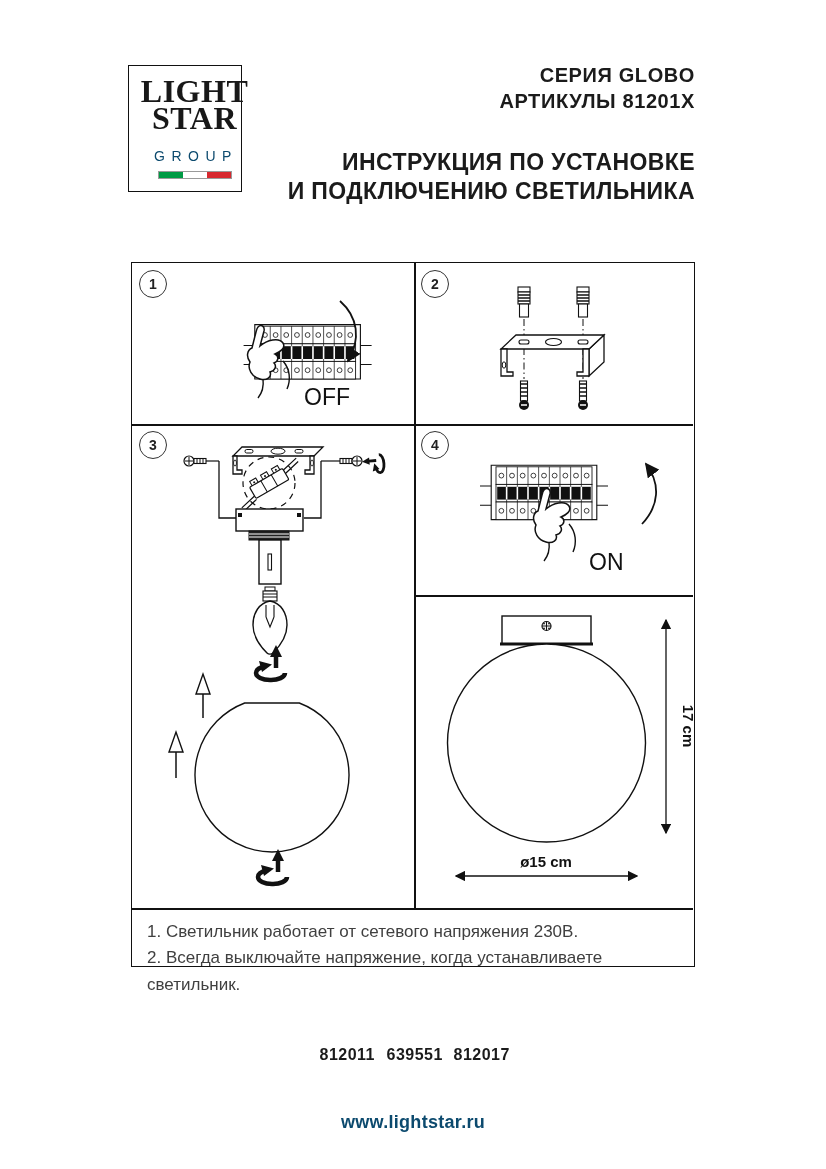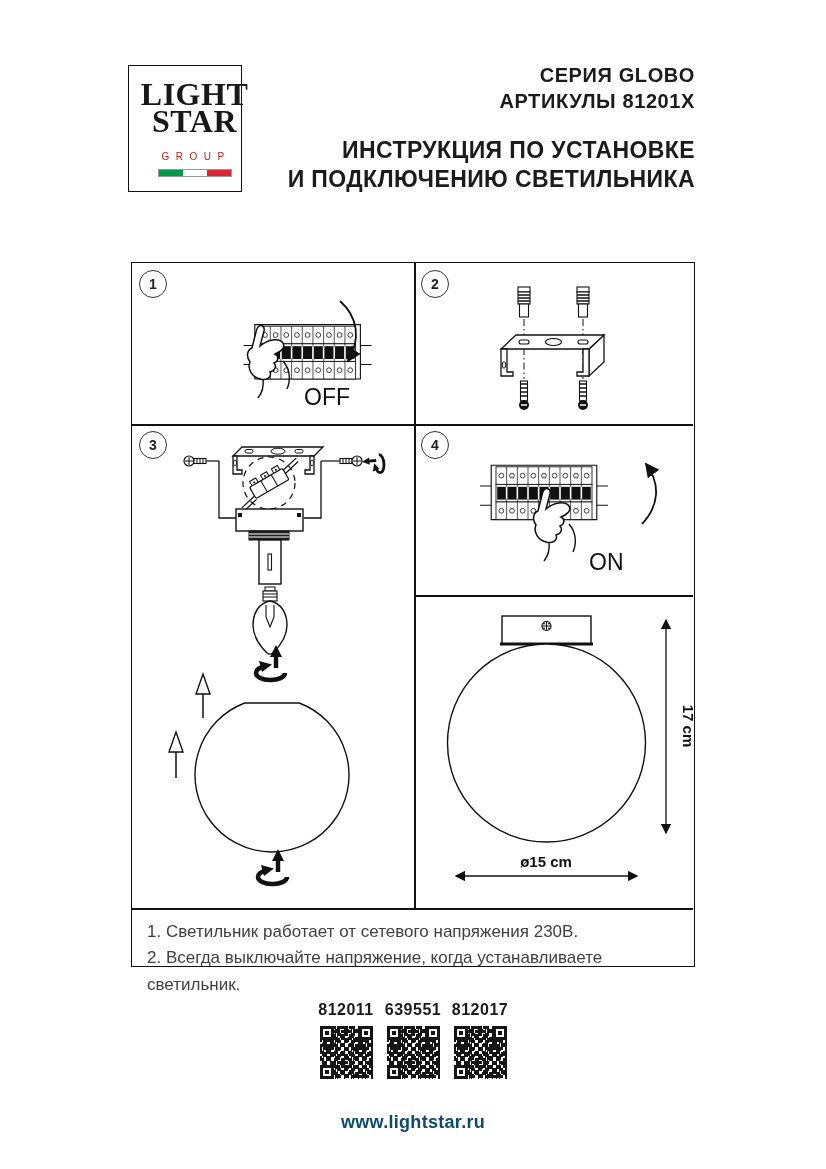--- a/index.html
+++ b/index.html
@@ -2,40 +2,40 @@
 <html><head>
 <meta charset="utf-8">
 <style>
   html,body{margin:0;padding:0;background:#e8e8e8;}
   .page{position:relative;width:826px;height:1169px;background:#ffffff;margin:0 auto;
         font-family:"Liberation Sans",sans-serif;color:#161616;overflow:hidden;}
   
   .logo{position:absolute;left:128px;top:65px;width:114px;height:127px;border:1.5px solid #111;
         box-sizing:border-box;display:flex;flex-direction:column;align-items:center;justify-content:center;padding-left:19px;}
   .logo .word{font-family:"Liberation Serif",serif;font-weight:bold;font-size:32px;line-height:27px;letter-spacing:.5px;color:#181818;}
-  .logo .group{font-size:10px;letter-spacing:6.5px;text-indent:3px;color:#b91c1c;margin-top:16px;}
+  .logo .group{font-size:14px;letter-spacing:6.5px;text-indent:3px;color:#0c4a6e;margin-top:16px;}
   .flag{margin-top:7px;width:74px;height:8px;border:1px solid #9a9a9a;box-sizing:border-box;display:flex;}
   .flag i{flex:1;}
   
   .hdr{position:absolute;top:62px;right:131px;text-align:right;}
   .hdr .series,.hdr .articles{font-size:20px;font-weight:bold;letter-spacing:.6px;line-height:26px;color:#1b1b1b;}
-  .hdr .title{margin-top:22px;font-size:23px;font-weight:bold;letter-spacing:.4px;line-height:29px;color:#1b1b1b;}
+  .hdr .title{margin-top:34px;font-size:23px;font-weight:bold;letter-spacing:.4px;line-height:29px;color:#1b1b1b;}
   
   .grid{position:absolute;left:131px;top:262px;width:564px;height:705px;border:1.6px solid #111;box-sizing:border-box;}
   .vline,.hline{position:absolute;background:#111;}
   .vline{width:1.6px;} .hline{height:1.6px;}
   .panel-svg{position:absolute;}
   .stepnum{position:absolute;width:26px;height:26px;border:1.3px solid #333;border-radius:50%;
            font-size:14px;font-weight:bold;display:flex;align-items:center;justify-content:center;color:#222;background:#fff;}
   
   .notes{position:absolute;left:0;top:645px;width:564px;height:60px;box-sizing:border-box;padding:11px 15px;
          font-size:17px;line-height:1.55;color:#404040;}
   
   .codes{position:absolute;left:0;top:1001px;width:826px;display:flex;justify-content:center;gap:14px;}
-  .codecol{width:53px;display:flex;flex-direction:column;align-items:center;}
+  .codecol{width:53px;display:flex;align-items:center;margin-top:31px;}
   .codecol .lbl{font-size:16px;font-weight:bold;letter-spacing:.5px;color:#1b1b1b;margin-bottom:7px;}
   .qr{width:53px;height:53px;position:relative;overflow:hidden;
       background:
         repeating-conic-gradient(#151515 0 25%,transparent 0 50%) 0px 0px/7px 7px,
         repeating-conic-gradient(#151515 0 25%,#fff 0 50%) 2px 3px/9px 9px;}
   .qr i{position:absolute;width:14px;height:14px;border:3px solid #151515;background:#fff;box-sizing:border-box;}
   .qr i:after{content:"";position:absolute;left:2px;top:2px;width:4px;height:4px;background:#151515;}
   .qr .tl{left:0;top:0;} .qr .tr{right:0;top:0;} .qr .bl{left:0;bottom:0;}
   .site{position:absolute;left:0;top:1112px;width:826px;text-align:center;font-size:18px;font-weight:bold;color:#0c4a6e;letter-spacing:.3px;}
   svg text{font-family:"Liberation Sans",sans-serif;}

